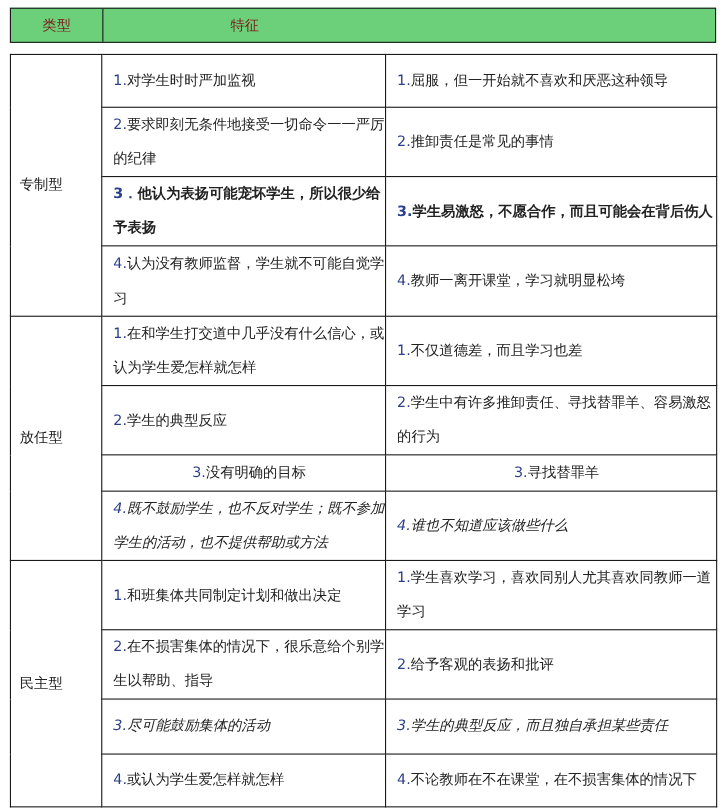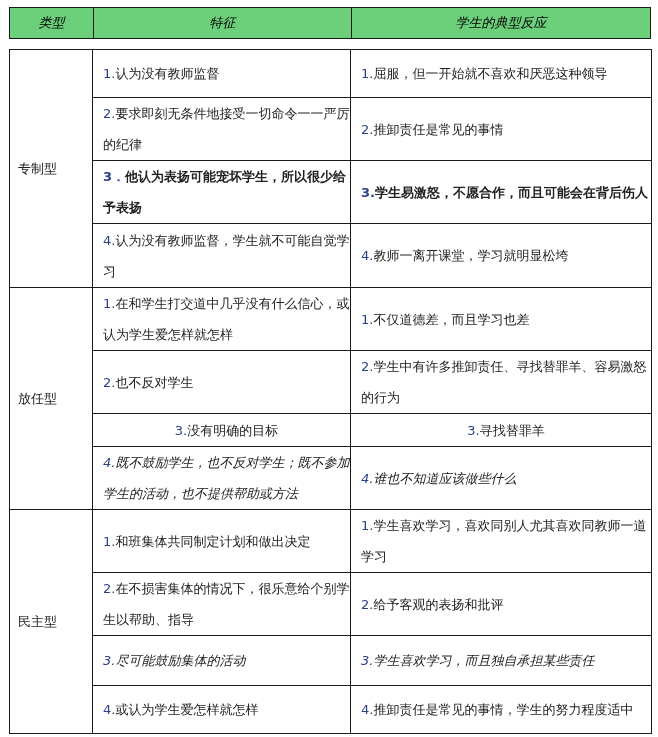--- a/index.html
+++ b/index.html
@@ -25,23 +25,22 @@
       border: 1px solid #1a1a1a;
       background: #6ccf7a;
       display: flex;
     }
     .header .hcell {
       box-sizing: border-box;
       display: flex;
       align-items: center;
       justify-content: center;
       font-size: 13px;
-      color: #000000;
+      color: #7f1d1d;
       height: 100%;
-      font-style: italic;
     }
     .header .hcell + .hcell { border-left: 1px solid #1a1a1a; text-align: center; }
     .c1 { width: 83px; }
     .c2 { width: 258px; }
     .c3 { flex: 1; }
 
     table.body {
       position: absolute;
       left: 9px;
       top: 49px;
@@ -63,54 +62,53 @@
     }
     .num { color: #6b5a2e; }
     .num.blue { color: #2b3f8a; }
   </style>
 </head>
 <body>
 
 <div class="header">
   <div class="hcell c1">类型</div>
   <div class="hcell c2">特征</div>
-  <div class="hcell c3">学生的典型反应</div>
 </div>
 
 <table class="body">
   <colgroup>
     <col style="width:83px">
     <col style="width:258px">
     <col>
   </colgroup>
   <tbody id="tbody">
       <tr style="height: 48px;">
         <td class="type" rowspan="4">专制型</td>
-        <td><span class="num blue">1.</span><span>认为没有教师监督</span></td>
+        <td><span class="num blue">1.</span><span>对学生时时严加监视</span></td>
         <td><span class="num blue">1.</span><span>屈服，但一开始就不喜欢和厌恶这种领导</span></td>
       </tr>
       <tr style="height: 63px;">
         <td><span class="num blue">2.</span><span>要求即刻无条件地接受一切命令一一严厉的纪律</span></td>
         <td><span class="num blue">2.</span><span>推卸责任是常见的事情</span></td>
       </tr>
       <tr style="height: 63px; font-weight: bold;">
         <td><span class="num blue">3．</span><span>他认为表扬可能宠坏学生，所以很少给予表扬</span></td>
         <td><span class="num blue">3.</span><span>学生易激怒，不愿合作，而且可能会在背后伤人</span></td>
       </tr>
       <tr style="height: 64px;">
         <td><span class="num blue">4.</span><span>认为没有教师监督，学生就不可能自觉学习</span></td>
         <td><span class="num blue">4.</span><span>教师一离开课堂，学习就明显松垮</span></td>
       </tr>
       <tr style="height: 63px;">
         <td class="type" rowspan="4">放任型</td>
         <td><span class="num blue">1.</span><span>在和学生打交道中几乎没有什么信心，或认为学生爱怎样就怎样</span></td>
         <td><span class="num blue">1.</span><span>不仅道德差，而且学习也差</span></td>
       </tr>
       <tr style="height: 62px;">
-        <td><span class="num blue">2.</span><span>也不反对学生</span></td>
+        <td><span class="num blue">2.</span><span>学生的典型反应</span></td>
         <td><span class="num blue">2.</span><span>学生中有许多推卸责任、寻找替罪羊、容易激怒的行为</span></td>
       </tr>
       <tr style="height: 33px; text-align: center;">
         <td><span class="num blue">3.</span><span>没有明确的目标</span></td>
         <td><span class="num blue">3.</span><span>寻找替罪羊</span></td>
       </tr>
       <tr style="height: 62px; font-style: italic;">
         <td><span class="num blue">4.</span><span>既不鼓励学生，也不反对学生；既不参加学生的活动，也不提供帮助或方法</span></td>
         <td><span class="num blue">4.</span><span>谁也不知道应该做些什么</span></td>
       </tr>
@@ -118,20 +116,20 @@
         <td class="type" rowspan="4">民主型</td>
         <td><span class="num blue">1.</span><span>和班集体共同制定计划和做出决定</span></td>
         <td><span class="num blue">1.</span><span>学生喜欢学习，喜欢同别人尤其喜欢同教师一道学习</span></td>
       </tr>
       <tr style="height: 63px;">
         <td><span class="num blue">2.</span><span>在不损害集体的情况下，很乐意给个别学生以帮助、指导</span></td>
         <td><span class="num blue">2.</span><span>给予客观的表扬和批评</span></td>
       </tr>
       <tr style="height: 50px; font-style: italic;">
         <td><span class="num blue">3.</span><span>尽可能鼓励集体的活动</span></td>
-        <td><span class="num blue">3.</span><span>学生喜欢学习，而且独自承担某些责任</span></td>
+        <td><span class="num blue">3.</span><span>学生的典型反应，而且独自承担某些责任</span></td>
       </tr>
       <tr style="height: 48px;">
         <td><span class="num blue">4.</span><span>或认为学生爱怎样就怎样</span></td>
-        <td><span class="num blue">4.</span><span>推卸责任是常见的事情，学生的努力程度适中</span></td>
+        <td><span class="num blue">4.</span><span>不论教师在不在课堂，在不损害集体的情况下</span></td>
       </tr>
     </tbody>
 </table>
 
 </body></html>

